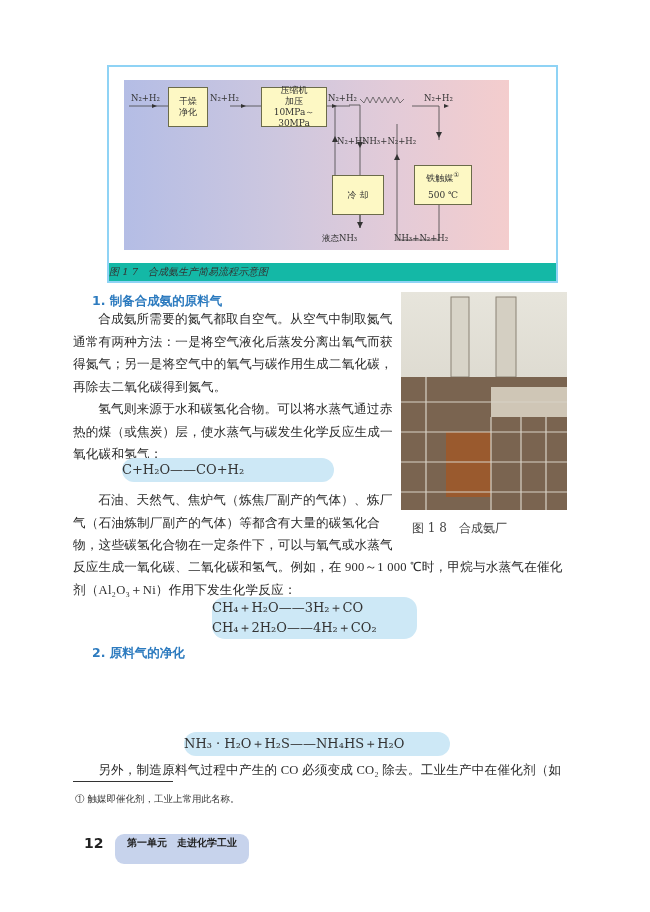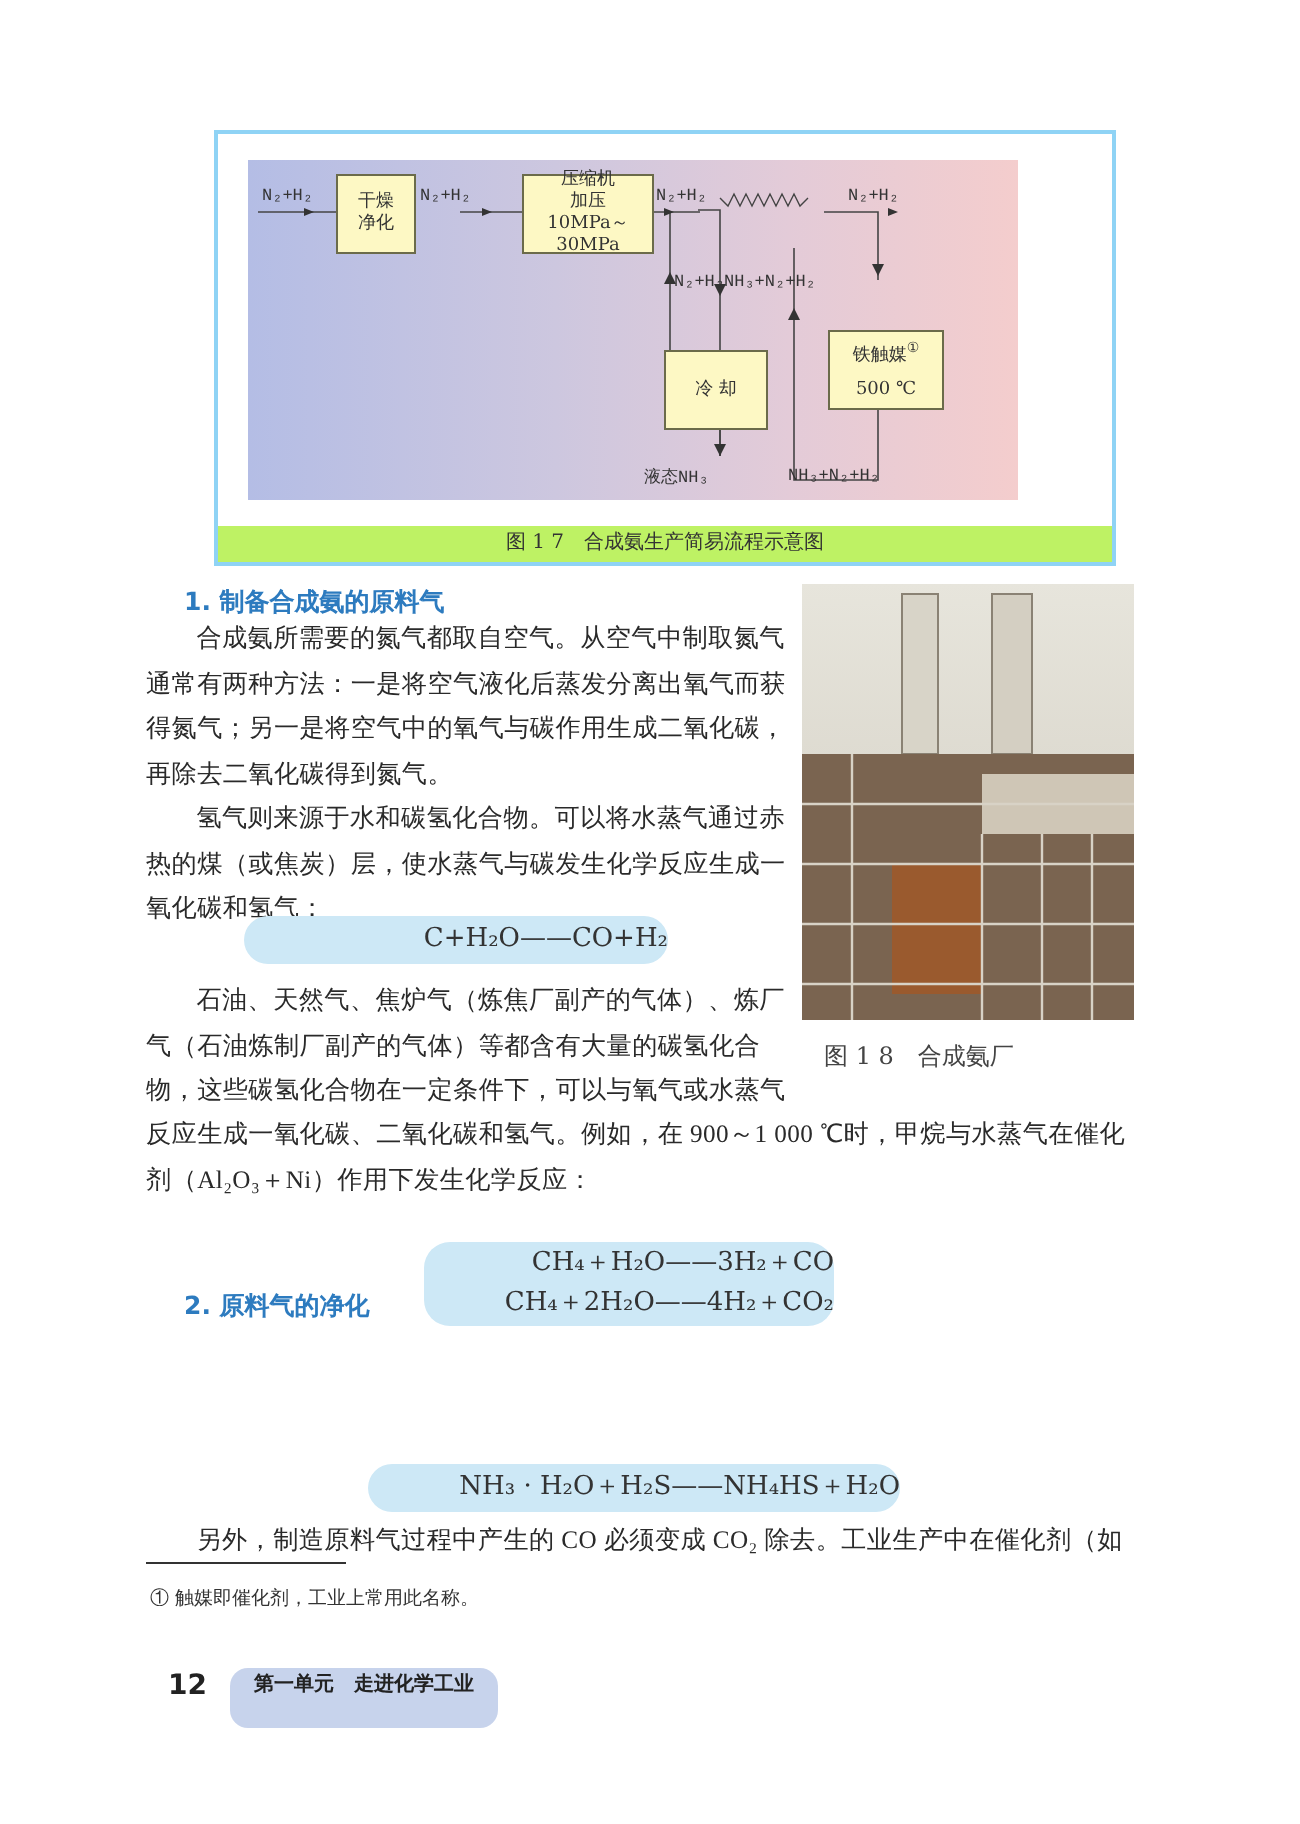--- a/index.html
+++ b/index.html
@@ -4,32 +4,32 @@
 <style>
   html, body { margin:0; padding:0; background:#ffffff; }
   body { width:650px; height:912px; position:relative; overflow:hidden;
          font-family:"DejaVu Serif","Liberation Serif",serif; color:#222; }
   .abs { position:absolute; }
 
   
   .fig17 { left:107px; top:65px; width:451px; height:218px; border:2px solid #8fd3f5; box-sizing:border-box; background:#fff; }
   .fig17-canvas { left:15px; top:13px; width:385px; height:170px;
      background:linear-gradient(90deg,#b4bde5 0%,#cdc7df 40%,#e3cbd8 70%,#f4cdcd 100%); }
-  .fig17-caption { left:0; bottom:0; width:100%; height:18px; background:#bef264;
-     font-size:10px; text-align:center; line-height:18px; color:#333; }
+  .fig17-caption { left:0; bottom:0; width:100%; height:18px; background:#14b8a6;
+     font-size:10px; line-height:18px; color:#333;font-style:italic; }
   .box { position:absolute; background:#fdf8c4; border:1px solid #6b6b4a; box-sizing:border-box;
      font-size:9px; text-align:center; color:#333; line-height:11px; display:flex; flex-direction:column; justify-content:center; }
-  .lbl { position:absolute; font-size:8.5px; color:#333; white-space:nowrap;font-family:Liberation Mono, monospace; }
+  .lbl { position:absolute; font-size:8.5px; color:#333; white-space:nowrap; }
   svg.lines { position:absolute; left:0; top:0; }
 
   
   .h2 { font-family:"DejaVu Sans","Liberation Sans",sans-serif; font-weight:bold; color:#2d7bbf; font-size:12.5px; }
   .para { font-size:12.6px; line-height:22.5px; letter-spacing:0.2px; color:#2a2a2a;font-family:Liberation Serif, serif; }
   .para p { margin:0; text-indent:2em; }
-  .eq { background:#cde8f6; border-radius:13px; text-align:right; font-size:13px; color:#333; }
+  .eq { background:#cde8f6; border-radius:13px; text-align:left; font-size:13px; color:#333; }
 
   
   .photo { left:401px; top:292px; width:166px; height:218px; overflow:hidden;
      background:linear-gradient(180deg,#e7e5dc 0%,#dedbd1 40%,#b59b7c 55%,#5c4838 80%,#3a2e25 100%); }
   .photo-caption { left:412px; top:520px; width:166px; text-align:left; font-size:12px; color:#444; }
 
   .footrule { left:73px; top:781px; width:100px; border-top:1px solid #333; }
   .footnote { left:75px; top:793px; font-size:9.5px; color:#333; }
   .page-num { left:84px; top:835px; font-family:"DejaVu Sans","Liberation Sans",sans-serif; font-weight:bold; font-size:14px; color:#222; }
   .unit-pill { left:115px; top:834px; height:30px; padding:0 12px; background:#c7d3ec; border-radius:9px;
@@ -103,21 +103,21 @@
 
 <div class="abs eq" style="left:122px;top:458px;width:212px;height:24px;line-height:24px;">C+H₂O——CO+H₂</div>
 
 <div class="abs para" style="left:73px;top:489px;width:322px;">
   <p>石油、天然气、焦炉气（炼焦厂副产的气体）、炼厂气（石油炼制厂副产的气体）等都含有大量的碳氢化合物，这些碳氢化合物在一定条件下，可以与氧气或水蒸气</p>
 </div>
 <div class="abs para" style="left:73px;top:556px;width:500px;">
   <p style="text-indent:0">反应生成一氧化碳、二氧化碳和氢气。例如，在 900～1 000 ℃时，甲烷与水蒸气在催化剂（Al₂O₃＋Ni）作用下发生化学反应：</p>
 </div>
 
-<div class="abs eq" style="left:212px;top:597px;width:205px;height:42px;line-height:20px;padding-top:1px;box-sizing:border-box;margin-top:24px;">
+<div class="abs eq" style="left:212px;top:597px;width:205px;height:42px;line-height:20px;padding-top:1px;box-sizing:border-box;">
   <div>CH₄＋H₂O——3H₂＋CO</div>
   <div>CH₄＋2H₂O——4H₂＋CO₂</div>
 </div>
 
 <div class="abs photo">
   <svg width="166" height="218">
     <rect x="50" y="5" width="18" height="80" fill="#d8d4c8" stroke="#8a8274" stroke-width="1"></rect>
     <rect x="95" y="5" width="20" height="80" fill="#d4cfc2" stroke="#8a8274" stroke-width="1"></rect>
     <rect x="0" y="85" width="166" height="133" fill="#7a6450"></rect>
     <rect x="90" y="95" width="76" height="30" fill="#cfc6b6"></rect>

